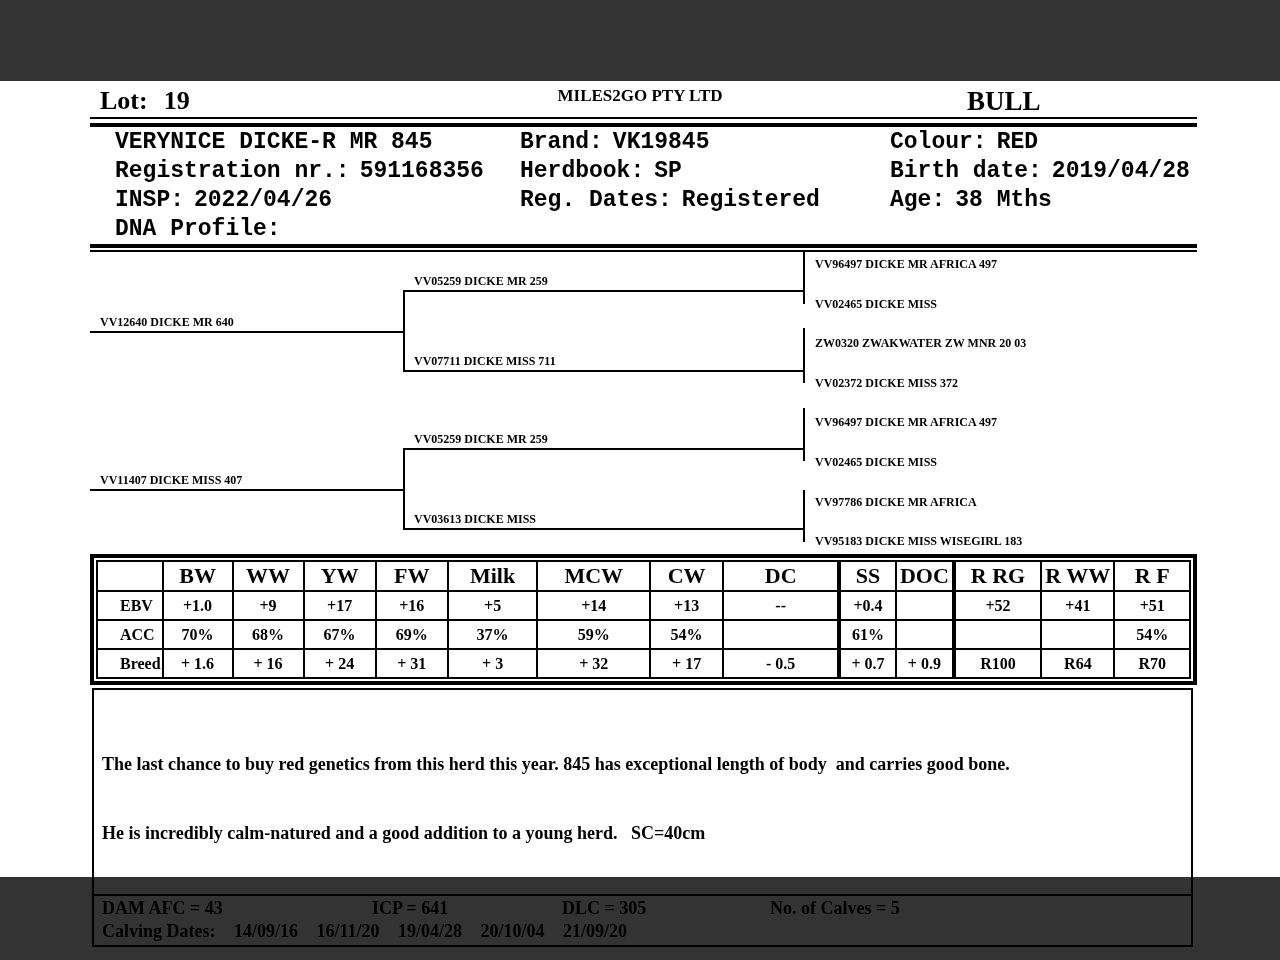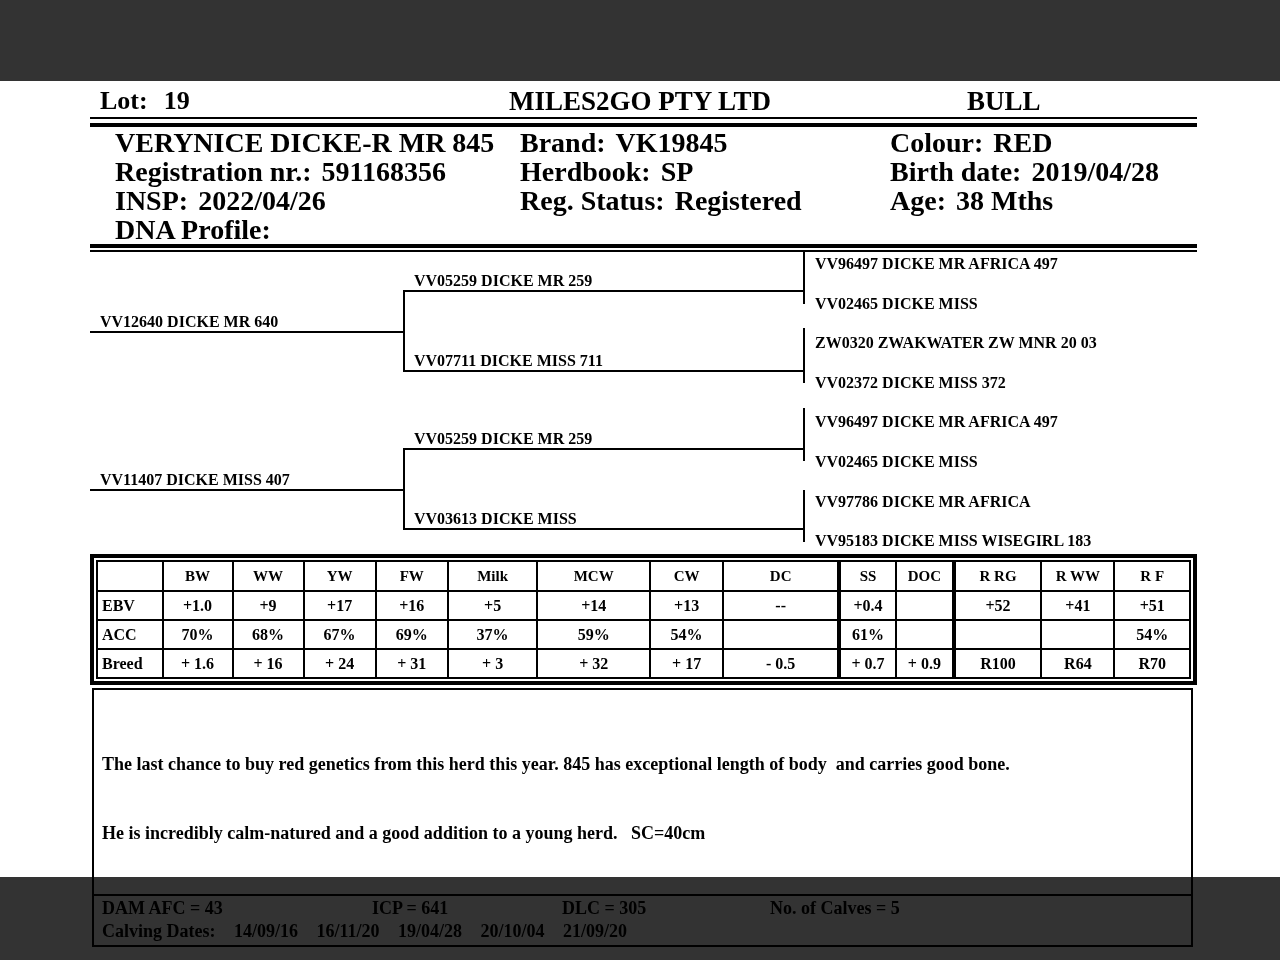--- a/index.html
+++ b/index.html
@@ -14,47 +14,47 @@
     width:1280px;height:960px;overflow:hidden;
   }
   .frame{position:relative;width:1280px;height:960px;background:var(--frame);}
   .sheet{
     position:absolute;left:0;top:81px;width:1280px;height:796px;
     background:var(--paper);color:var(--ink);font-weight:bold;
   }
   
   .hdr-lot{position:absolute;left:100px;top:5px;font-size:26px;white-space:nowrap;}
   .hdr-lot .val{margin-left:16px;}
-  .hdr-title{position:absolute;left:50%;top:5px;transform:translateX(-50%);font-size:27px;white-space:nowrap;font-family:Liberation Serif, serif;}
+  .hdr-title{position:absolute;left:50%;top:5px;transform:translateX(-50%);font-size:17px;white-space:nowrap;font-family:Liberation Serif, serif;}
   .hdr-type{position:absolute;left:967px;top:5px;font-size:27px;white-space:nowrap;}
   .rule-a{position:absolute;left:90px;top:36px;width:1107px;height:4px;
           border-top:2px solid var(--ink);border-bottom:4px solid var(--ink);padding-top:4px;background:transparent;}
   
-  .info-col{position:absolute;top:47px;font-size:28px;line-height:29px;white-space:nowrap;}
+  .info-col{position:absolute;top:47px;font-size:23px;line-height:29px;white-space:nowrap;font-family:Liberation Mono, monospace;}
   .info-col .row{height:29px;}
   .info-col .lbl{margin-right:10px;}
   .col-left{left:115px;}
   .col-mid{left:520px;}
   .col-right{left:890px;}
   .rule-b{position:absolute;left:90px;top:163px;width:1107px;height:2px;
           border-top:4px solid var(--ink);border-bottom:2px solid var(--ink);padding-top:2px;}
   
-  .ped-name{position:absolute;font-size:16px;line-height:18px;white-space:nowrap;}
+  .ped-name{position:absolute;font-size:12px;line-height:18px;white-space:nowrap;}
   .h-line{position:absolute;height:2px;background:var(--ink);}
   .v-line{position:absolute;width:2px;background:var(--ink);}
   
   .ebv-wrap{position:absolute;left:90px;top:473px;width:1107px;
             border:4px solid var(--ink);padding:2px;background:var(--paper);}
   table.ebv{width:100%;border-collapse:collapse;table-layout:fixed;}
   table.ebv th,table.ebv td{
     border:2px solid var(--ink);text-align:center;vertical-align:middle;
     font-size:16px;font-weight:bold;height:29px;padding:0;overflow:hidden;
   }
-  table.ebv th{font-size:15px;height:30px;}
-  table.ebv .rowlbl{text-align:left;padding-left:4px;font-size:16px;}
+  table.ebv th{font-size:22px;height:30px;}
+  table.ebv .rowlbl{text-align:left;padding-left:22px;font-size:16px;}
   table.ebv .thick-l{border-left-width:4px;}
   
   .notes{position:absolute;left:92px;top:607px;width:1101px;border:2px solid var(--ink);}
   .notes .remarks{padding:17px 8px 3px;border-bottom:2px solid var(--ink);
                   font-size:18px;line-height:23px;white-space:pre-wrap;}
   .notes .dam{position:relative;height:49px;font-size:18px;line-height:23px;white-space:pre-wrap;}
   .dam-item{position:absolute;top:1px;white-space:pre-wrap;}
   .dam-i0{left:8px;} .dam-i1{left:278px;} .dam-i2{left:468px;} .dam-i3{left:676px;}
   .calving{position:absolute;left:8px;top:24px;white-space:nowrap;}
   .calving .date{margin-left:14px;text-align:right;}
@@ -85,21 +85,21 @@
       </div>
     </div>
     <div class="info-col col-mid">
       <div class="row">
         <span class="lbl">Brand:</span><span>VK19845</span>
       </div>
       <div class="row">
         <span class="lbl">Herdbook:</span><span>SP</span>
       </div>
       <div class="row">
-        <span class="lbl">Reg. Status:</span><span>Registered</span>
+        <span class="lbl">Reg. Dates:</span><span>Registered</span>
       </div>
     </div>
     <div class="info-col col-right">
       <div class="row">
         <span class="lbl">Colour:</span><span>RED</span>
       </div>
       <div class="row">
         <span class="lbl">Birth date:</span><span>2019/04/28</span>
       </div>
       <div class="row">

